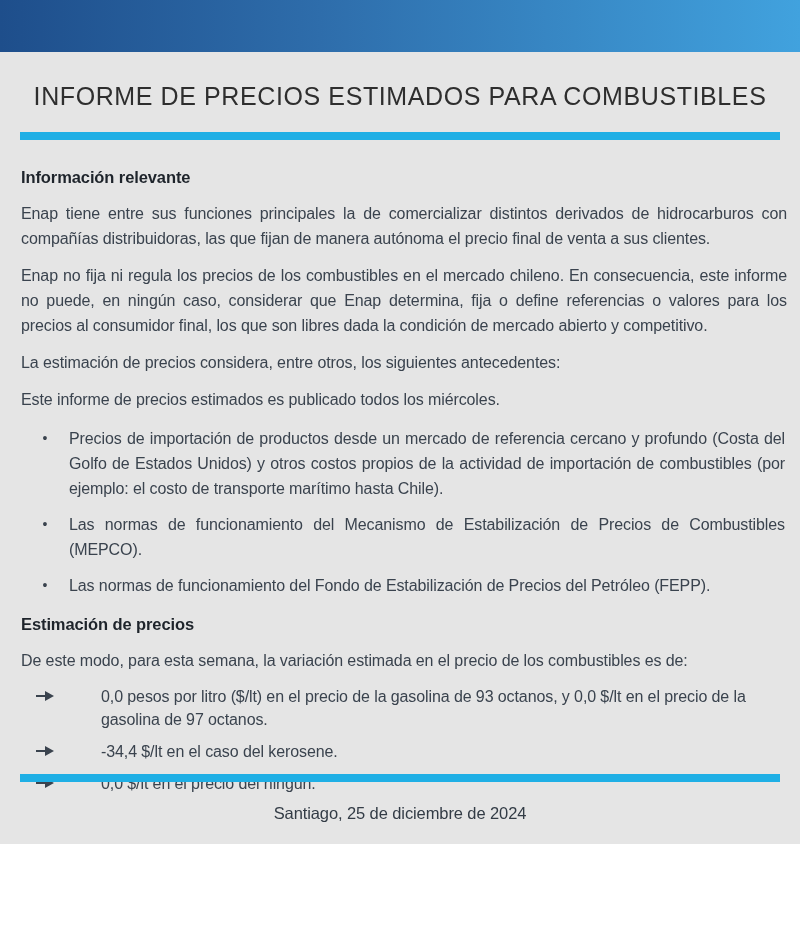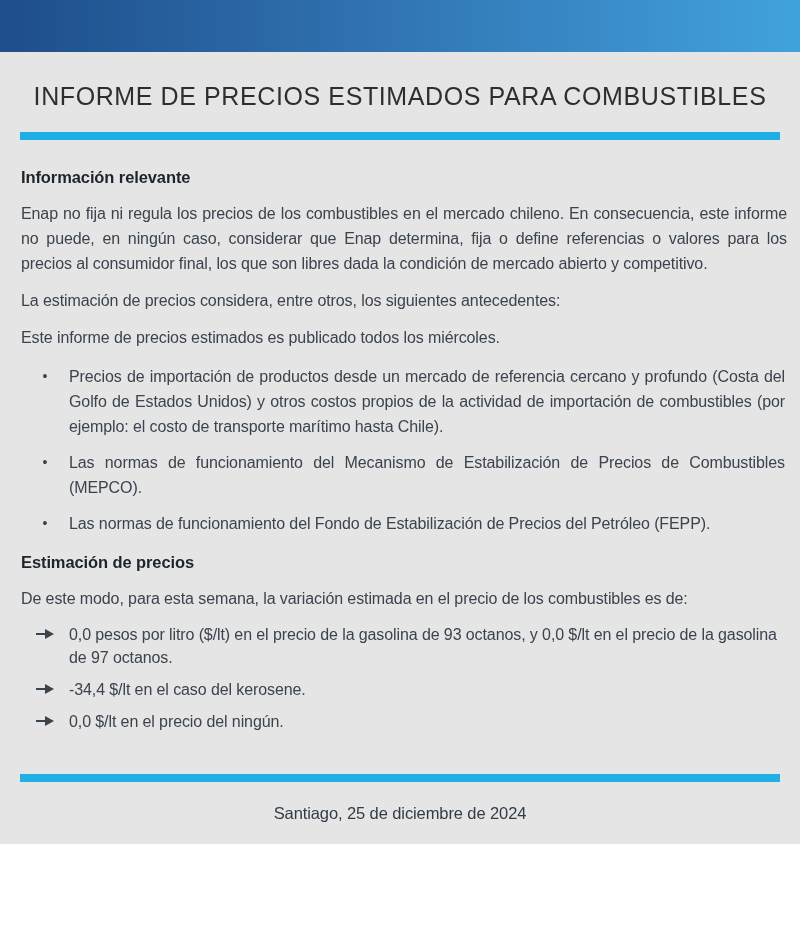--- a/index.html
+++ b/index.html
@@ -62,20 +62,21 @@
     flex: 1;
     text-align: justify;
     padding-right: 2px;
   }
   .estimation-heading { margin-top: 14px; }
   .arrow-list { margin-top: 10px; }
   .arrow-item {
     display: flex;
     margin-bottom: 9px;
     line-height: 23px;
+    gap: 32px;
   }
   .arrow-cell {
     flex: 0 0 48px;
     display: flex;
     justify-content: center;
     padding-top: 5px;
   }
   .arrow-cell svg { display: block; }
   .arrow-text { flex: 1; text-align: left; padding-right: 4px; }
   .footer {
@@ -105,20 +106,21 @@
   <div class="banner"></div>
 
   <h1 class="page-title">INFORME DE PRECIOS ESTIMADOS PARA COMBUSTIBLES</h1>
 
   <div class="divider"></div>
 
   <div class="content">
 
     <div class="sec-heading">Información relevante</div>
 
+    <p class="para">Enap tiene entre sus funciones principales la de comercializar distintos derivados de hidrocarburos con compañías distribuidoras, las que fijan de manera autónoma el precio final de venta a sus clientes.</p>
 
     <p class="para">Enap no fija ni regula los precios de los combustibles en el mercado chileno. En consecuencia, este informe no puede, en ningún caso, considerar que Enap determina, fija o define referencias o valores para los precios al consumidor final, los que son libres dada la condición de mercado abierto y competitivo.</p>
 
     <p class="para">La estimación de precios considera, entre otros, los siguientes antecedentes:</p>
 
     <p class="para">Este informe de precios estimados es publicado todos los miércoles.</p>
 
     <div class="bullet-list">
       <div class="bullet-item">
         <span class="bullet-dot">•</span>

